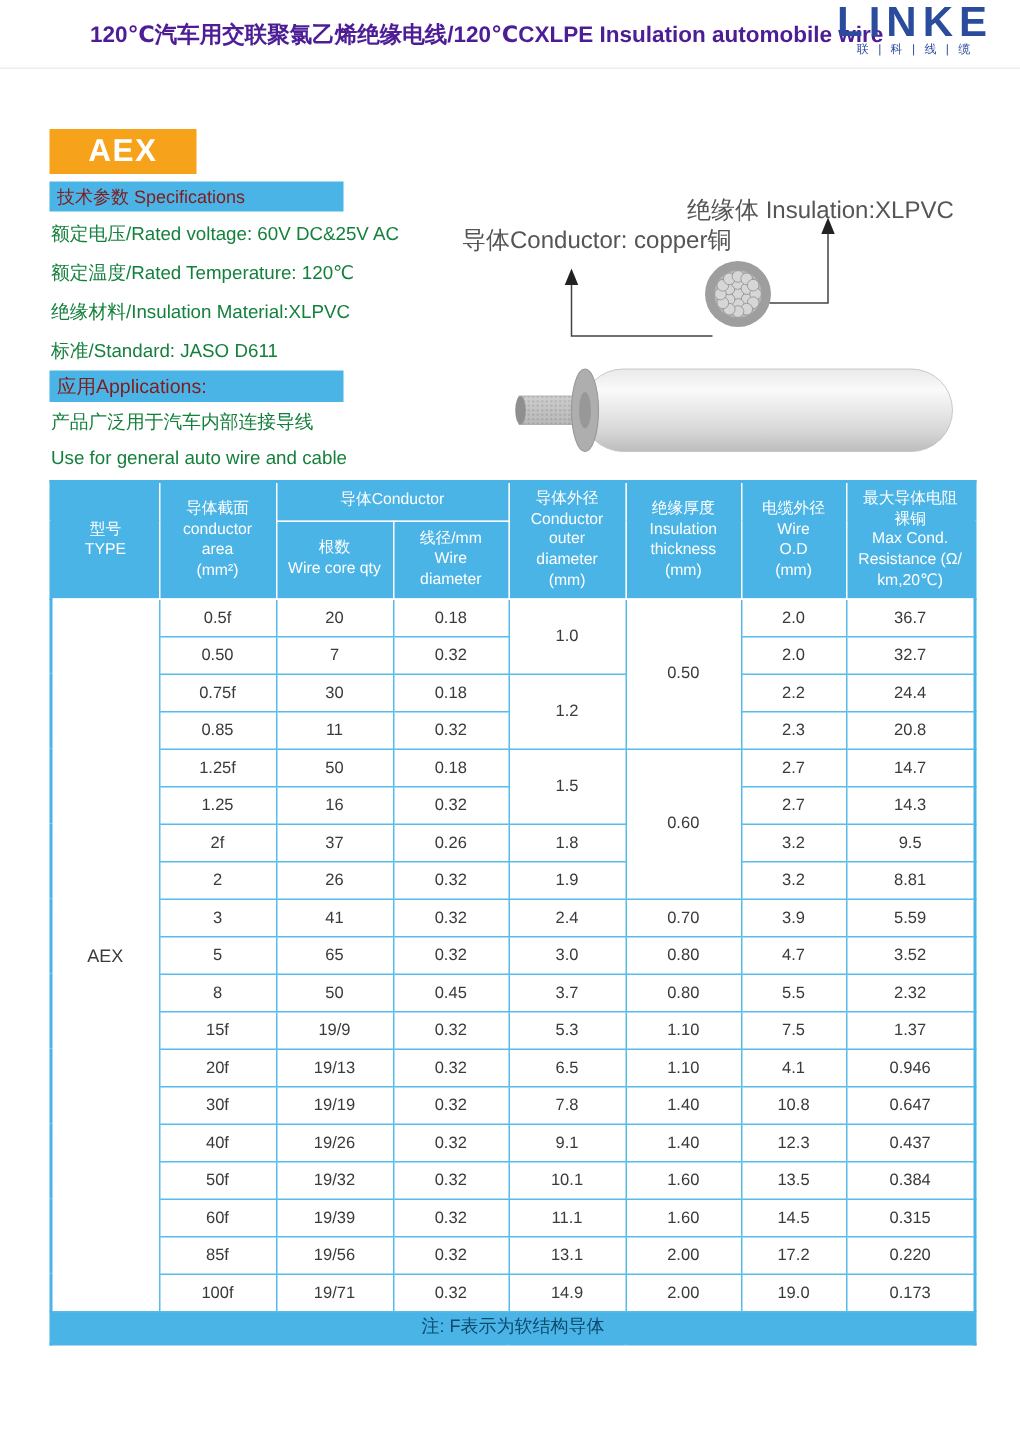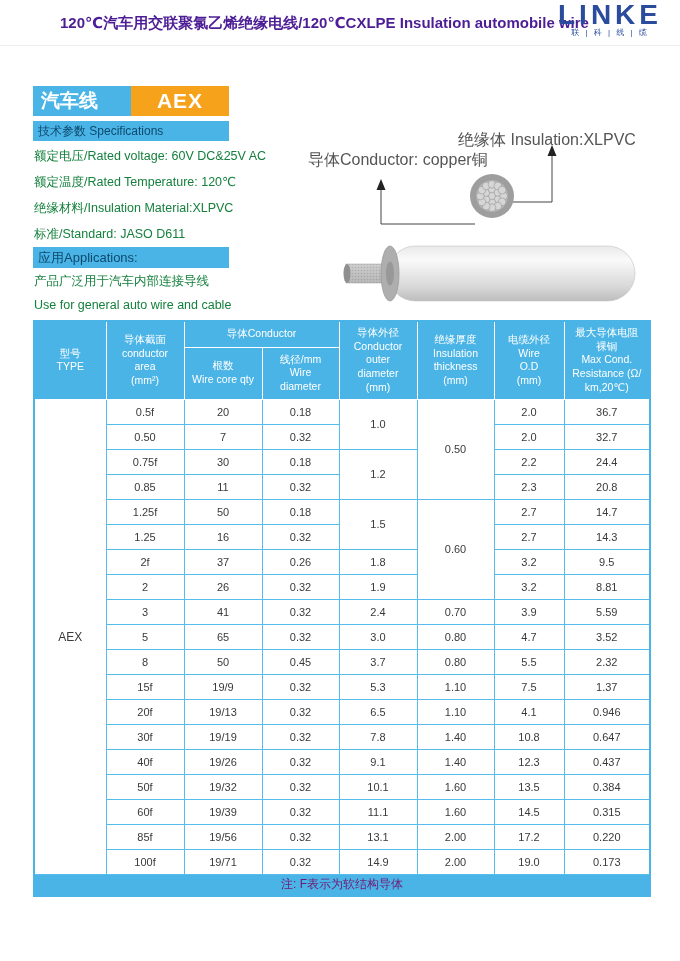--- a/index.html
+++ b/index.html
@@ -33,21 +33,21 @@
   .product-category{
     width:98px;height:30px;background:var(--blue);color:#fff;font-weight:bold;
     font-size:19px;line-height:30px;padding-left:8px;
   }
   .product-model{
     width:98px;height:30px;background:var(--orange);color:#fff;font-weight:bold;
     font-size:21px;line-height:30px;text-align:center;letter-spacing:1px;
   }
   
   .section-bar{
-    position:absolute;left:33px;width:196px;background:var(--blue);color:#0c4a6e;
+    position:absolute;left:33px;width:196px;background:var(--blue);color:#7f1d1d;
     font-size:12px;padding-left:5px;display:flex;align-items:center;
   }
   .bar-specs{top:121px;height:20px;}
   .bar-apps{top:247px;height:21px;font-size:13px;text-align:center;}
   .spec-line{position:absolute;left:34px;font-size:12.5px;color:#15803d;white-space:nowrap;}
   
   .diagram{position:absolute;left:300px;top:128px;width:370px;height:180px;}
   .diagram svg{position:absolute;left:0;top:0;}
   .dlabel{position:absolute;font-size:16px;color:#555;white-space:nowrap;}
   .dlabel-insulation{left:158px;top:2px;}
@@ -62,37 +62,36 @@
   }
   thead tr.group-row th{height:26px;}
   thead tr.sub-row th{height:52px;}
   td{
     border:1px solid var(--blue-border);text-align:center;vertical-align:middle;
     font-size:11px;color:#3a3a3a;height:25px;background:#fff;padding:0 2px;
   }
   td.type{font-size:12px;}
   table{border:2px solid var(--blue);}
   tfoot td{
-    background:var(--blue);color:#701a75;border:1px solid var(--blue);
+    background:var(--blue);color:#0c4a6e;border:1px solid var(--blue);
     font-size:12px;height:22px;
   }
 </style>
 </head>
 <body>
 
 <div class="page-header">
   <div class="page-title">120℃汽车用交联聚氯乙烯绝缘电线/120℃CXLPE Insulation automobile wire</div>
   <div class="logo">
     <div class="logo-word">LINKE</div>
     <div class="logo-sub">联 | 科 | 线 | 缆</div>
   </div>
 </div>
 
 <div class="product-banner">
-  <div class="product-category">汽车线</div>
   <div class="product-model">AEX</div>
 </div>
 
 <div class="section-bar bar-specs">技术参数 Specifications</div>
 <div class="spec-line" style="top:148px">额定电压/Rated voltage: 60V DC&amp;25V AC</div>
 <div class="spec-line" style="top:174px">额定温度/Rated Temperature: 120℃</div>
 <div class="spec-line" style="top:200px">绝缘材料/Insulation Material:XLPVC</div>
 <div class="spec-line" style="top:226px">标准/Standard: JASO D611</div>
 
 <div class="section-bar bar-apps">应用Applications:</div>

